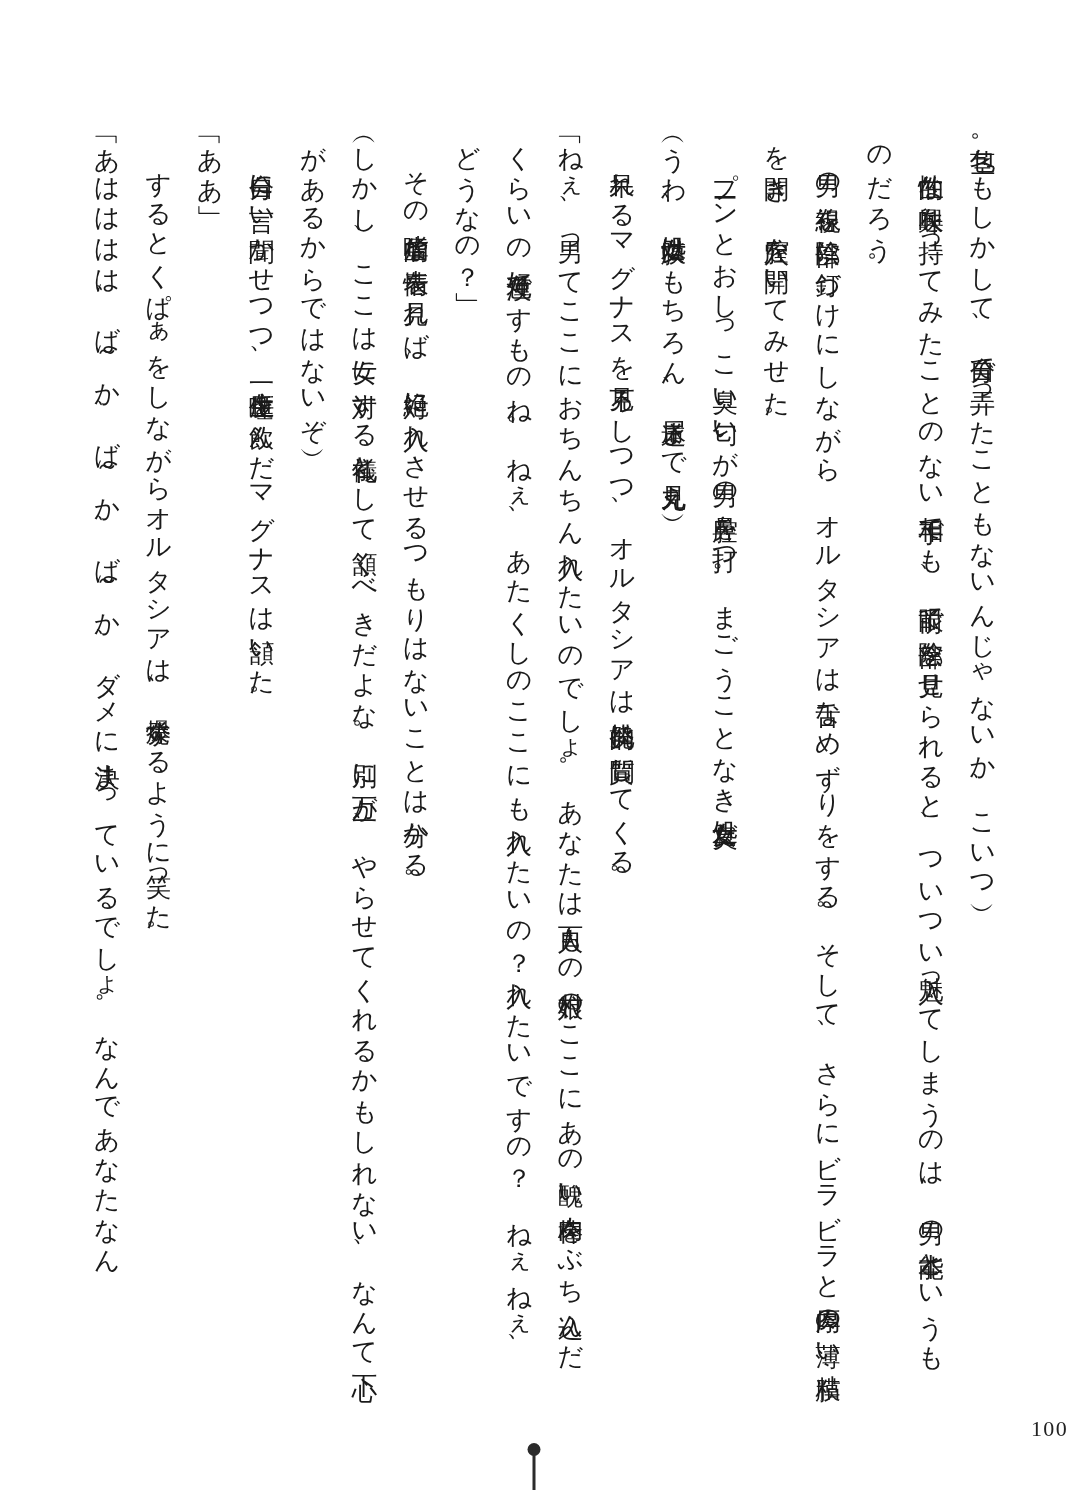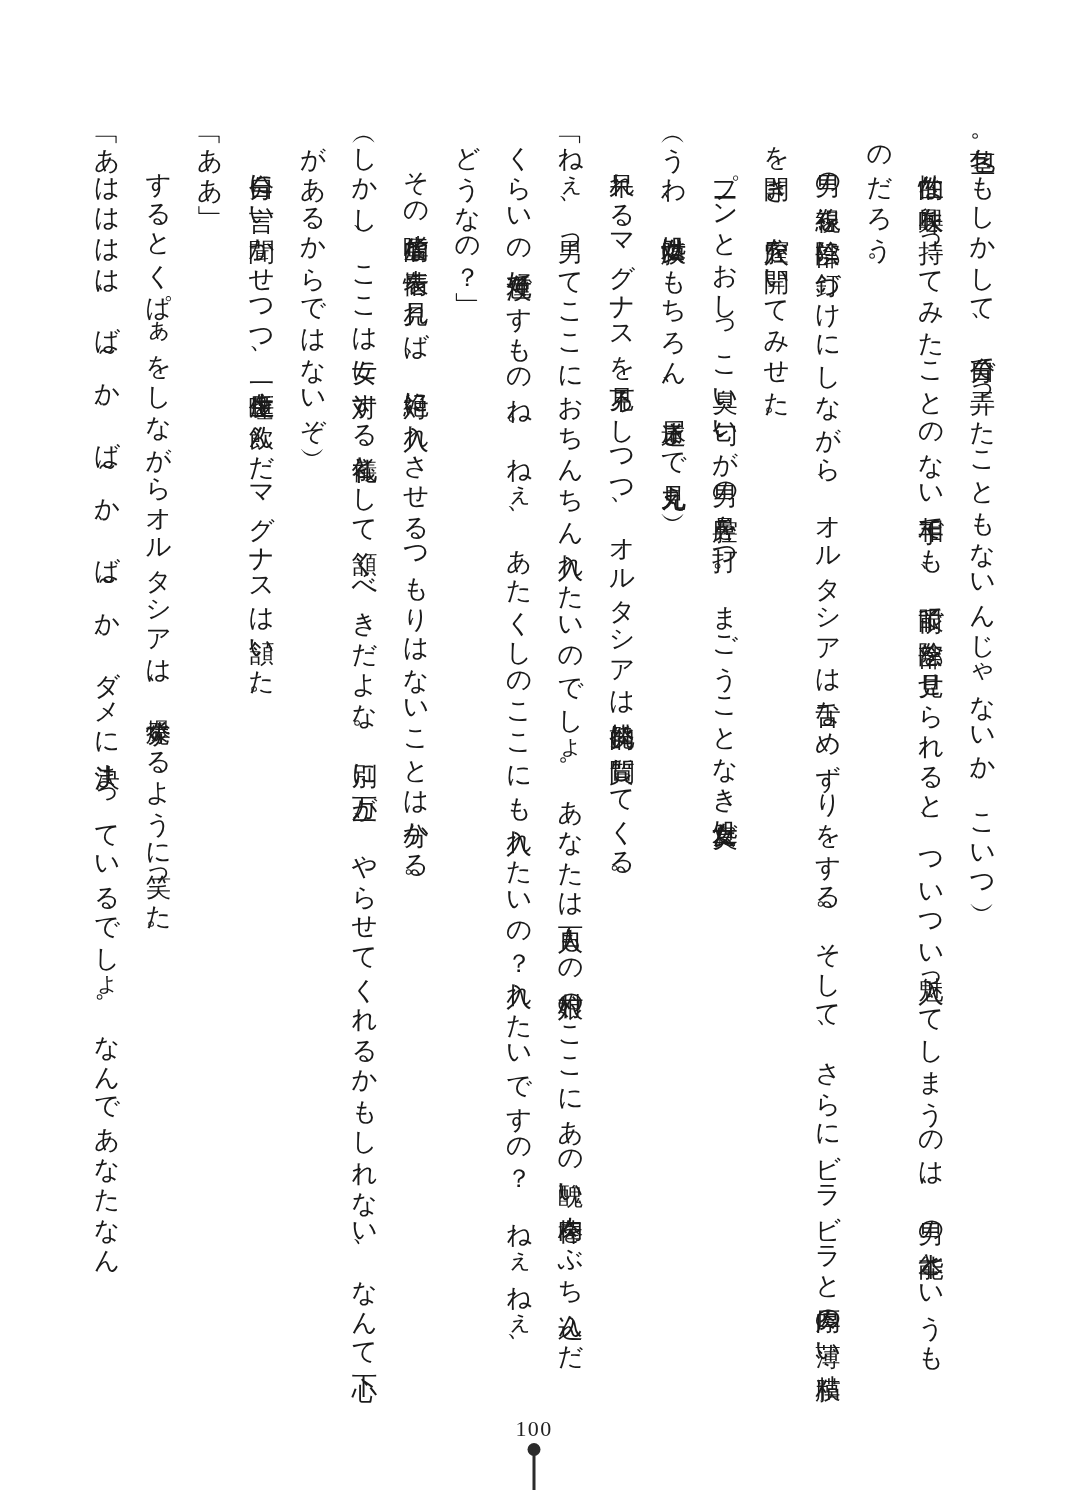--- a/index.html
+++ b/index.html
@@ -42,21 +42,21 @@
   .text-block p.indent {
     text-indent: 1em;
   }
 
   
   .folio {
     position: absolute;
     left: 0;
     right: 0;
     bottom: 58px;
-    text-align: center;
+    text-align: right;
     font-size: 22px;
     color: #222222;
     font-family: "Liberation Serif", "DejaVu Serif", serif;
     letter-spacing: 0.06em;
   }
   .folio-mark {
     position: absolute;
     left: 50%;
     bottom: 10px;
     transform: translateX(-50%);

